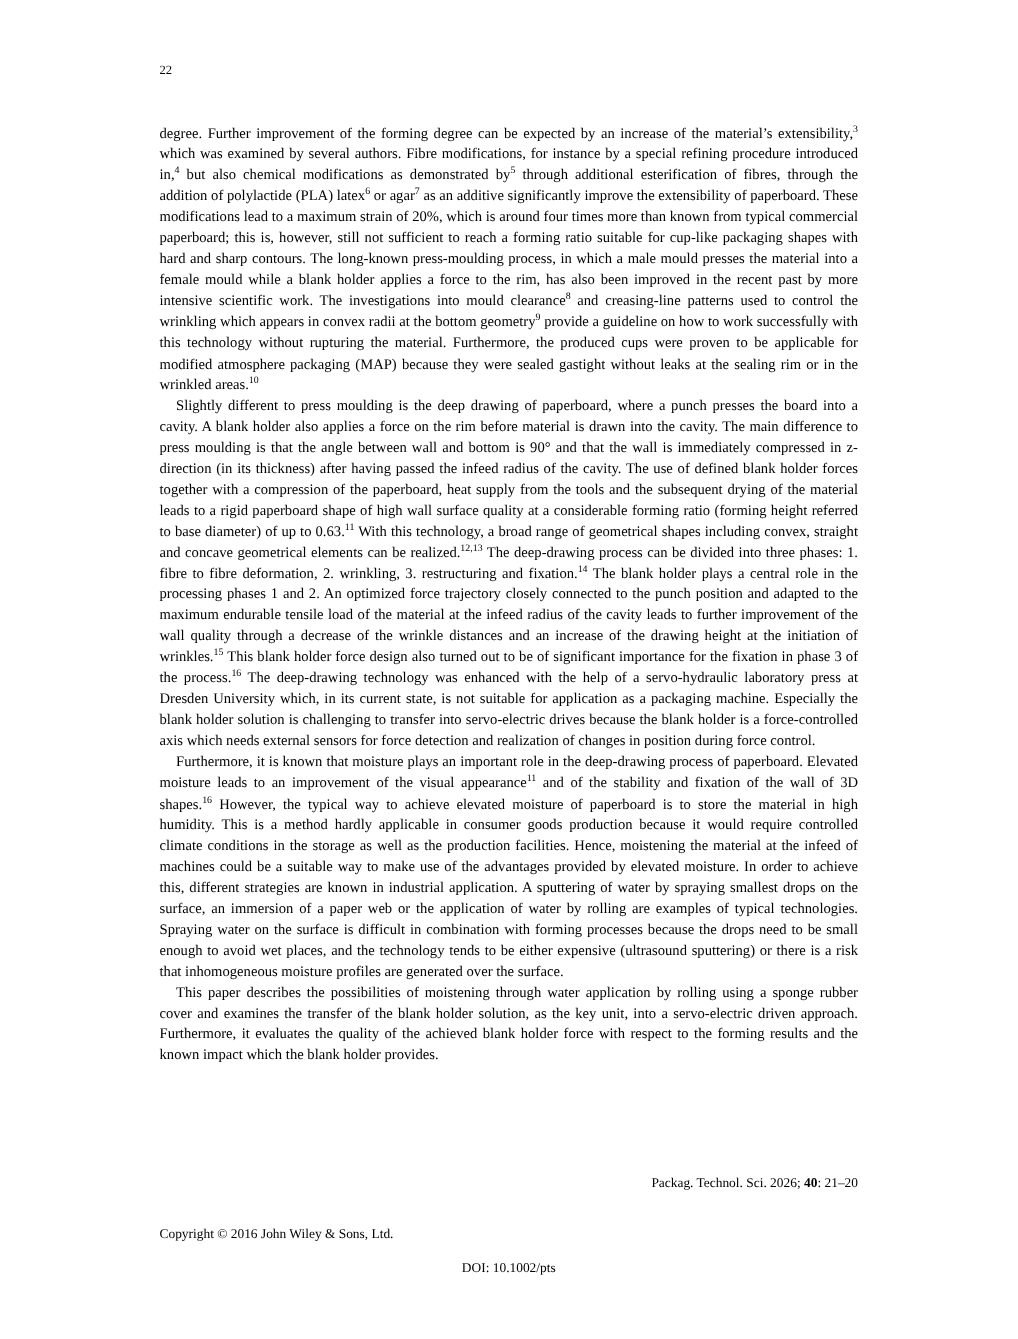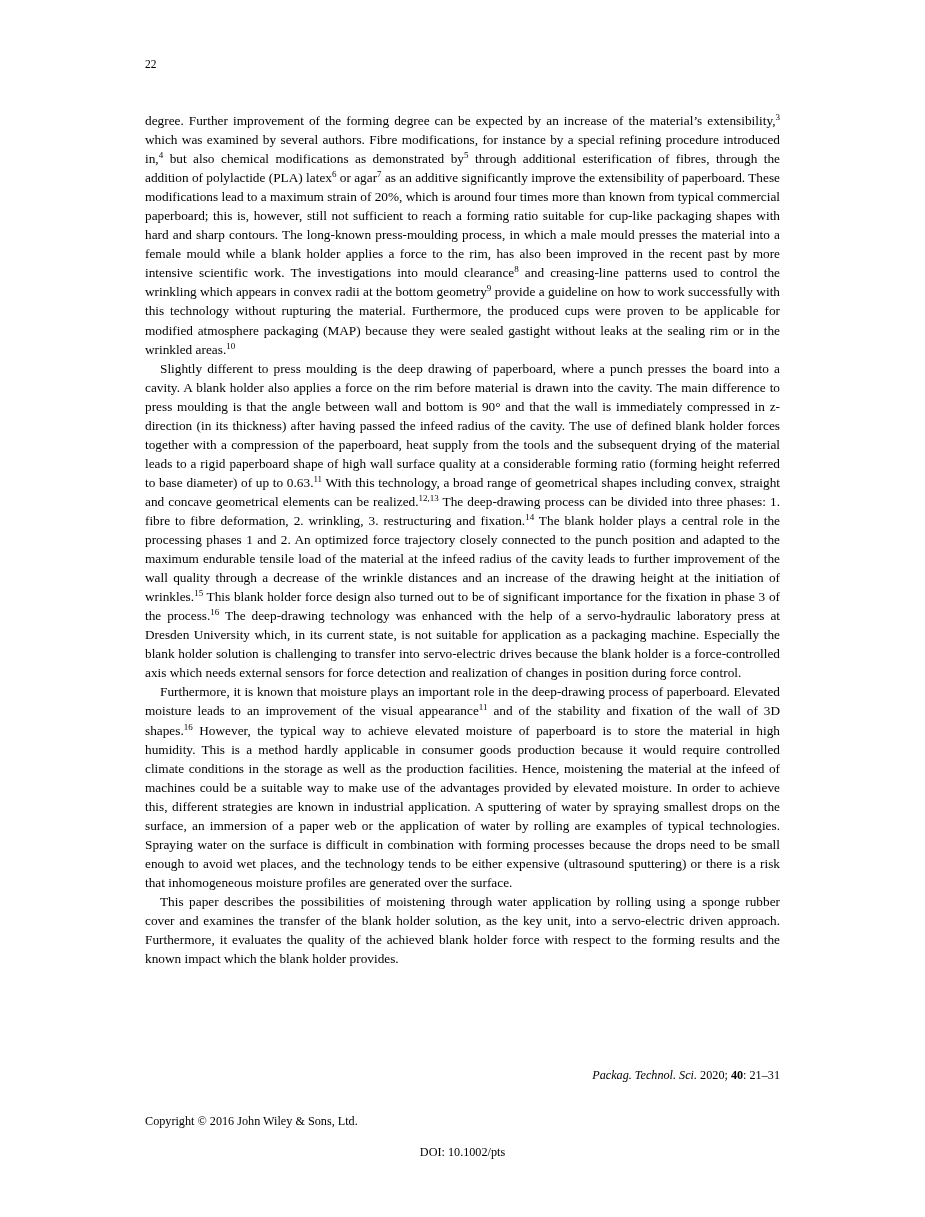--- a/index.html
+++ b/index.html
@@ -75,21 +75,20 @@
   }
   .footer-left {
     white-space: nowrap;
     margin-top: 46px;
   }
   .footer-right {
     text-align: right;
     white-space: nowrap;
   }
   .footer-right .journal {
-    font-style: italic;
   }
   .footer-right .vol {
     font-weight: bold;
   }
   .doi {
     text-align: center;
     margin-top: 14px;
   }
 </style>
 </head>
@@ -106,20 +105,20 @@
     <p class="para indent">Slightly different to press moulding is the deep drawing of paperboard, where a punch presses the board into a cavity. A blank holder also applies a force on the rim before material is drawn into the cavity. The main difference to press moulding is that the angle between wall and bottom is 90° and that the wall is immediately compressed in z-direction (in its thickness) after having passed the infeed radius of the cavity. The use of defined blank holder forces together with a compression of the paperboard, heat supply from the tools and the subsequent drying of the material leads to a rigid paperboard shape of high wall surface quality at a considerable forming ratio (forming height referred to base diameter) of up to 0.63.<sup>11</sup> With this technology, a broad range of geometrical shapes including convex, straight and concave geometrical elements can be realized.<sup>12,13</sup> The deep-drawing process can be divided into three phases: 1. fibre to fibre deformation, 2. wrinkling, 3. restructuring and fixation.<sup>14</sup> The blank holder plays a central role in the processing phases 1 and 2. An optimized force trajectory closely connected to the punch position and adapted to the maximum endurable tensile load of the material at the infeed radius of the cavity leads to further improvement of the wall quality through a decrease of the wrinkle distances and an increase of the drawing height at the initiation of wrinkles.<sup>15</sup> This blank holder force design also turned out to be of significant importance for the fixation in phase 3 of the process.<sup>16</sup> The deep-drawing technology was enhanced with the help of a servo-hydraulic laboratory press at Dresden University which, in its current state, is not suitable for application as a packaging machine. Especially the blank holder solution is challenging to transfer into servo-electric drives because the blank holder is a force-controlled axis which needs external sensors for force detection and realization of changes in position during force control.</p>
     <p class="para indent">Furthermore, it is known that moisture plays an important role in the deep-drawing process of paperboard. Elevated moisture leads to an improvement of the visual appearance<sup>11</sup> and of the stability and fixation of the wall of 3D shapes.<sup>16</sup> However, the typical way to achieve elevated moisture of paperboard is to store the material in high humidity. This is a method hardly applicable in consumer goods production because it would require controlled climate conditions in the storage as well as the production facilities. Hence, moistening the material at the infeed of machines could be a suitable way to make use of the advantages provided by elevated moisture. In order to achieve this, different strategies are known in industrial application. A sputtering of water by spraying smallest drops on the surface, an immersion of a paper web or the application of water by rolling are examples of typical technologies. Spraying water on the surface is difficult in combination with forming processes because the drops need to be small enough to avoid wet places, and the technology tends to be either expensive (ultrasound sputtering) or there is a risk that inhomogeneous moisture profiles are generated over the surface.</p>
     <p class="para indent">This paper describes the possibilities of moistening through water application by rolling using a sponge rubber cover and examines the transfer of the blank holder solution, as the key unit, into a servo-electric driven approach. Furthermore, it evaluates the quality of the achieved blank holder force with respect to the forming results and the known impact which the blank holder provides.</p>
   </div>
 
   <div class="footer">
     <div class="footer-row">
       <div class="footer-left">Copyright © 2016 John Wiley &amp; Sons, Ltd.</div>
       <div class="footer-right">
         <span class="journal">Packag. Technol. Sci.</span>
-        <span>2020;</span>
-        <span class="vol">40</span><span>: 21–31</span>
+        <span>2026;</span>
+        <span class="vol">40</span><span>: 21–20</span>
       </div>
     </div>
     <div class="doi">DOI: 10.1002/pts</div>
   </div>
 
 </div>
 
 </body></html>

